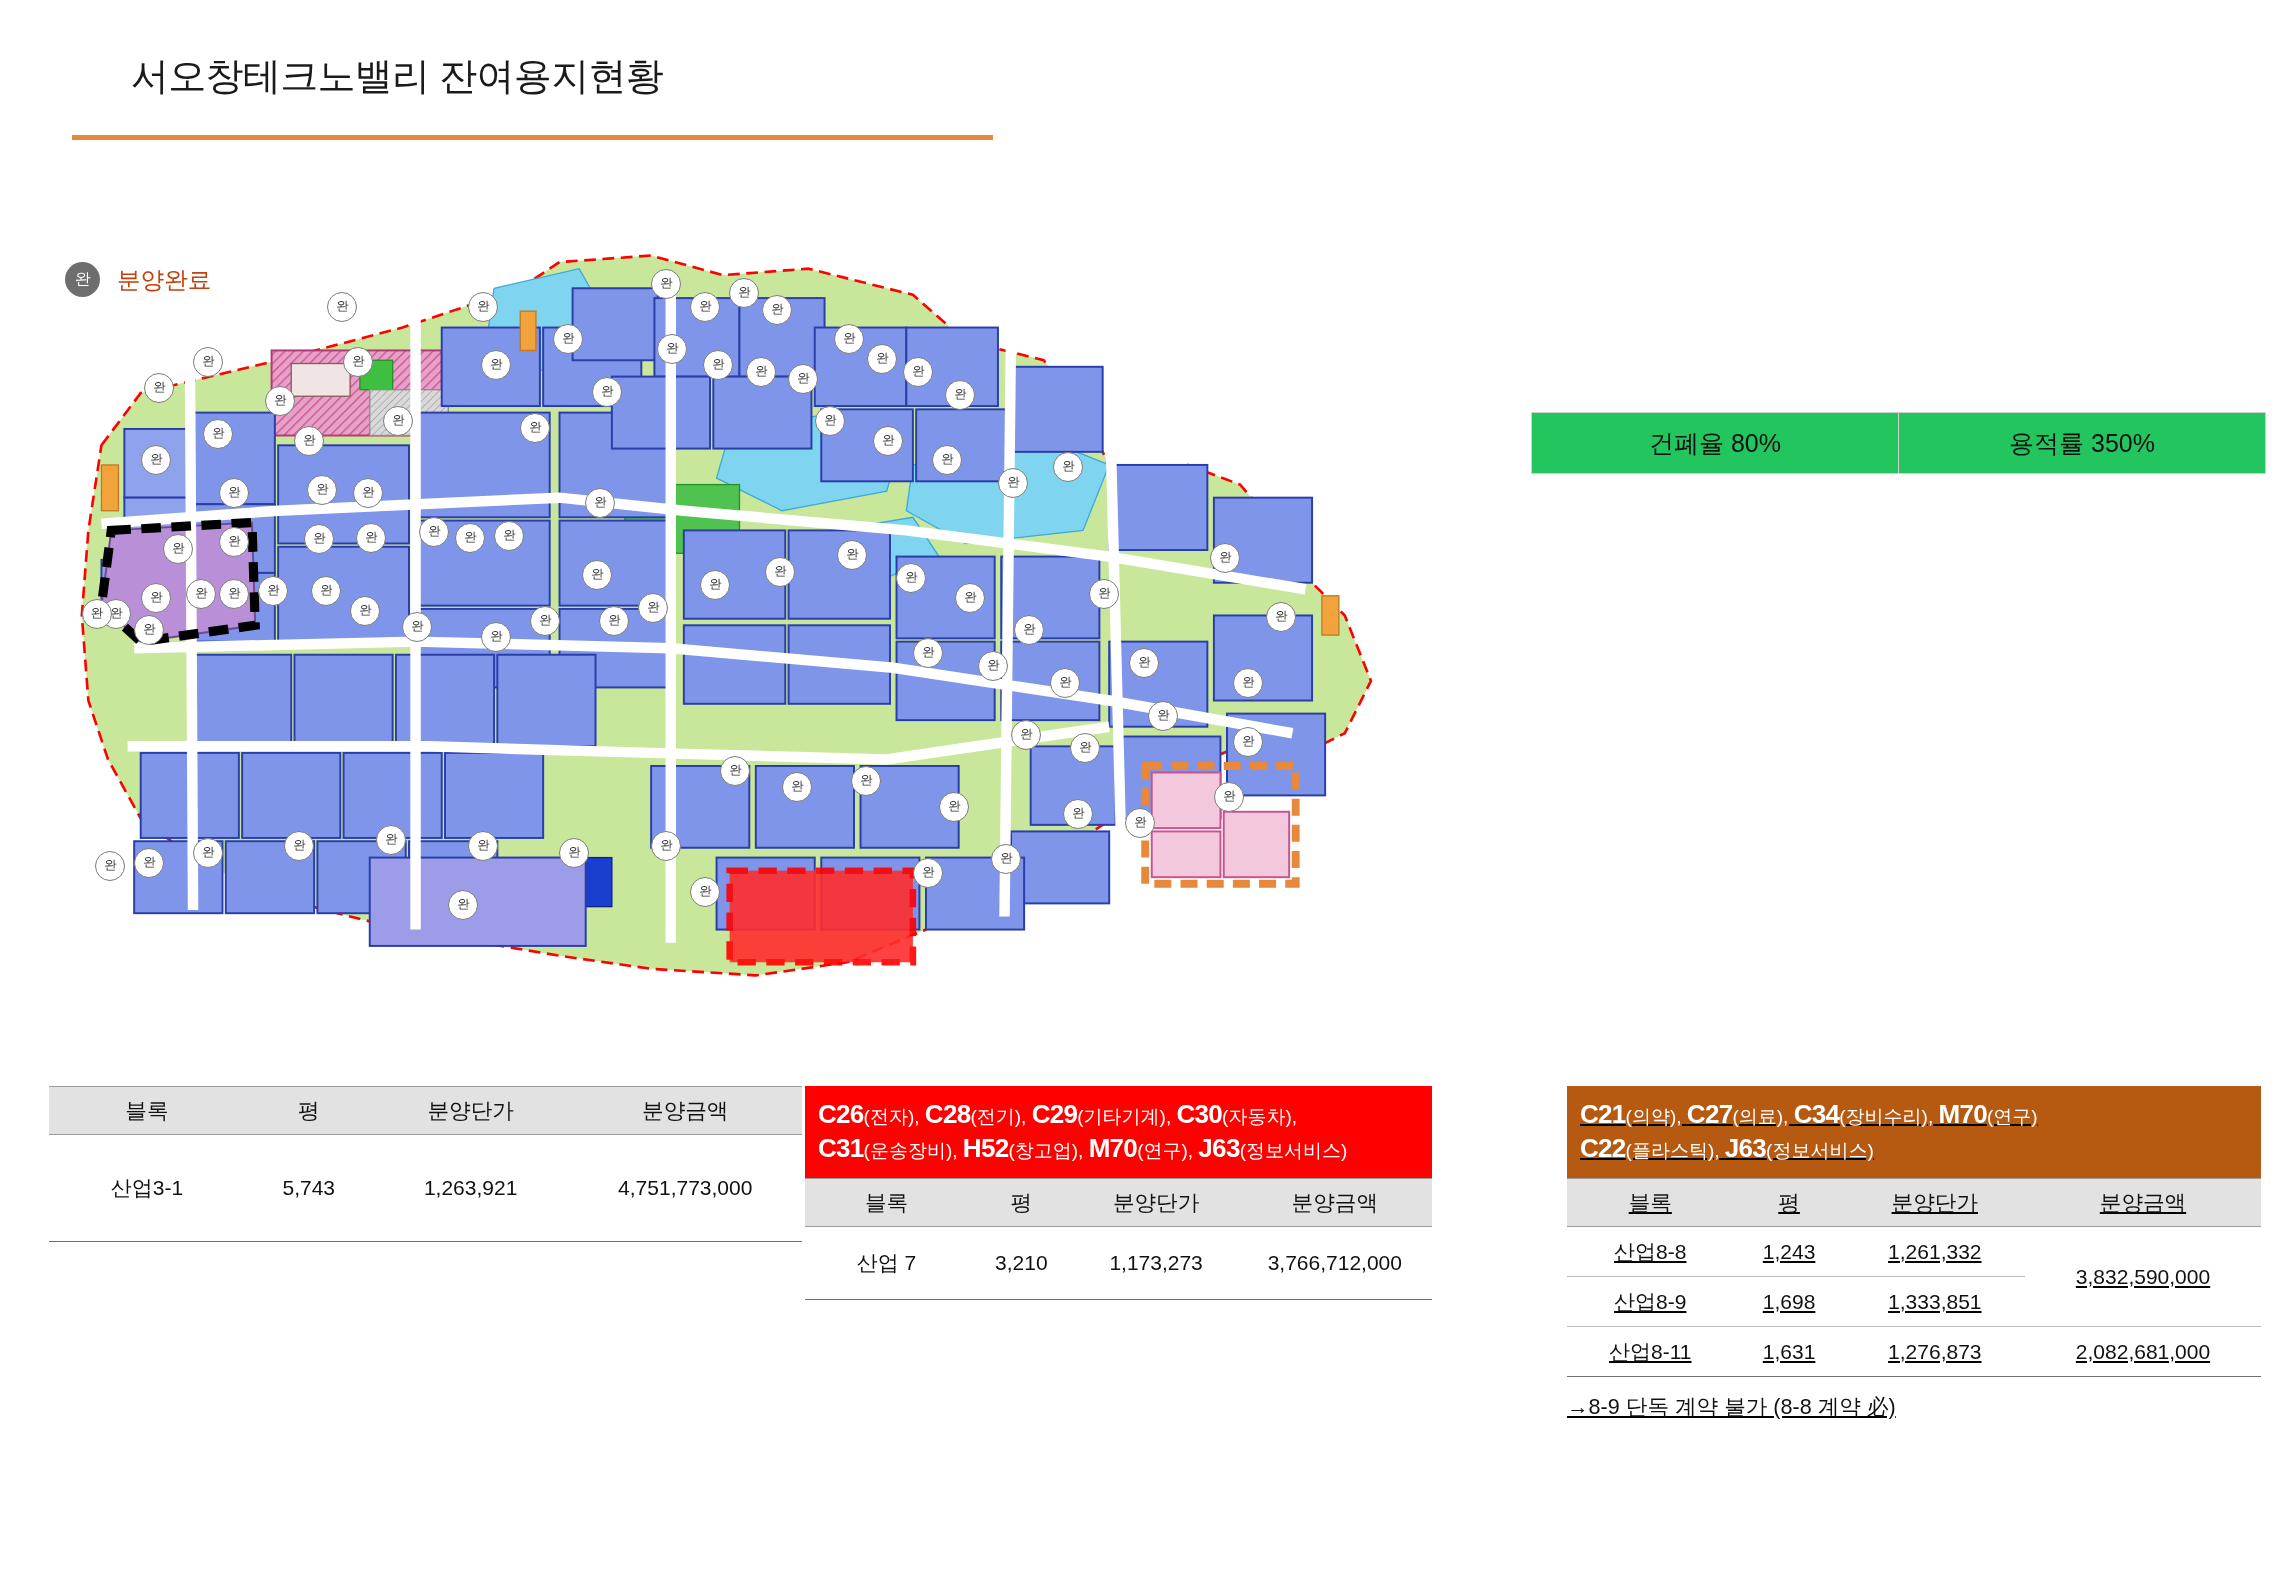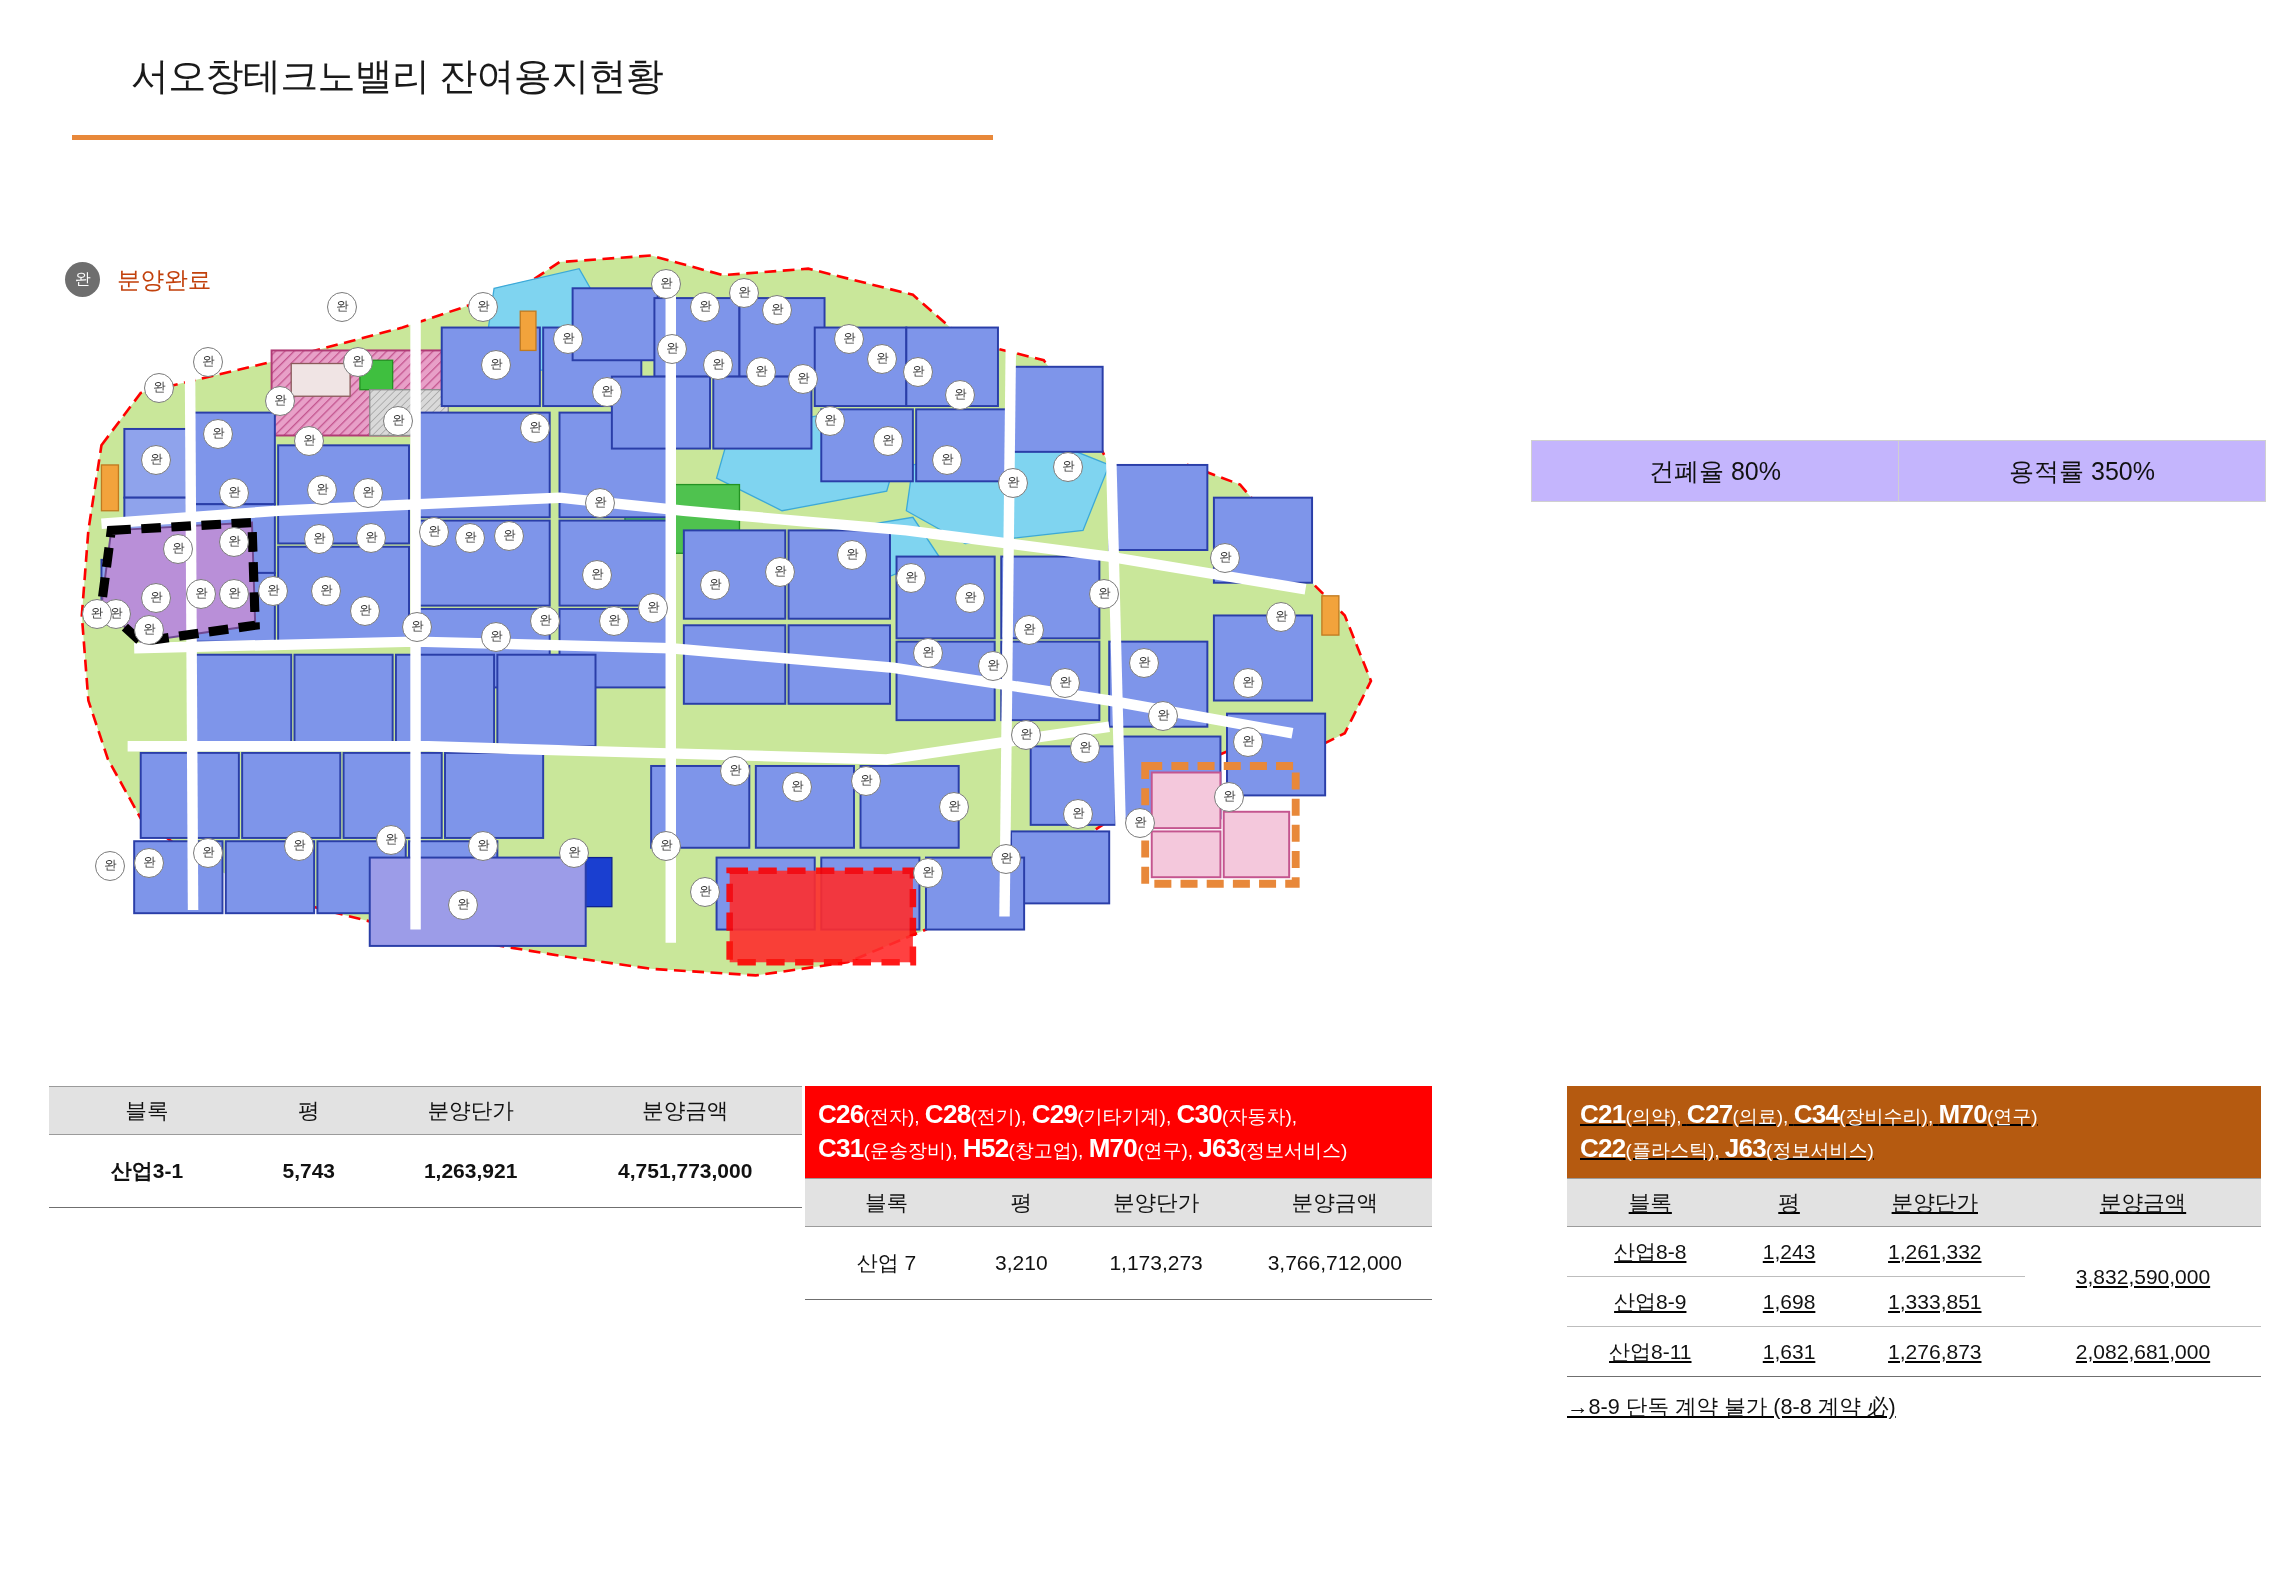--- a/index.html
+++ b/index.html
@@ -42,21 +42,21 @@
   .marker{
     position:absolute;width:30px;height:30px;border-radius:50%;
     background:#ffffff;border:1.3px solid #7b7b7b;color:#333;
     font-size:12.4px;line-height:27.5px;text-align:center;letter-spacing:-0.7px;
     box-sizing:border-box;
   }
 
   
   #ratio-box{
     position:absolute;left:1531px;top:412px;display:flex;
-    border:0.7px solid #d0d0d0;background:#c4b5fd;margin-top:28px;
+    border:0.7px solid #d0d0d0;background:#22c55e;
   }
   #ratio-box .cell{
     width:366px;height:60px;display:flex;align-items:center;justify-content:center;
     font-size:25px;color:#111;
   }
   #ratio-box .cell + .cell{border-left:0.7px solid #d0d0d0;}
 
   
   .tbl-block{position:absolute;}
   .hdr{
@@ -79,21 +79,21 @@
   table.grid td{
     font-size:21px;padding:10.5px 0;text-align:center;color:#111;border-bottom:0.7px solid #bdbdbd;
   }
   table.grid tr:last-child td{border-bottom:0.7px solid #6f6f6f;}
   .note{font-size:21.6px;color:#111;margin-top:17px;line-height:1.4;}
 
   #blk1{left:49px;top:1086px;width:753px;}
   #blk2{left:805px;top:1086px;width:627px;}
   #blk3{left:1567px;top:1086px;width:694px;text-decoration:underline;}
 
-  #blk1 table.grid td{padding:22px 0;font-weight:bold;}
+  #blk1 table.grid td{padding:39px 0;}
   #blk2 table.grid td{padding:22px 0;}
 
   .small-note{font-size:21.6px;margin-top:14.4px;}
 </style>
 </head>
 <body>
 
 <div id="page-title">서오창테크노밸리 잔여용지현황</div>
 <div id="title-rule"></div>
 

